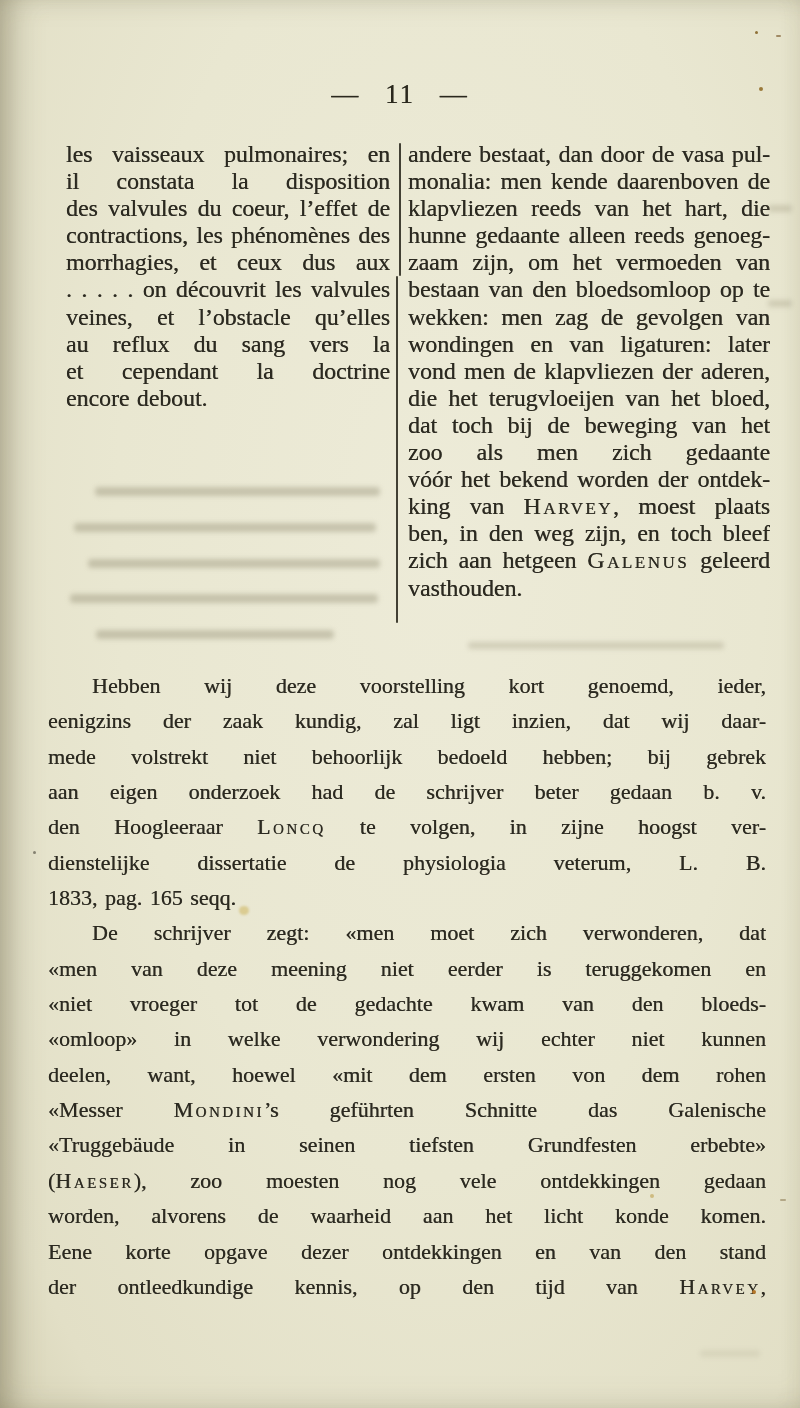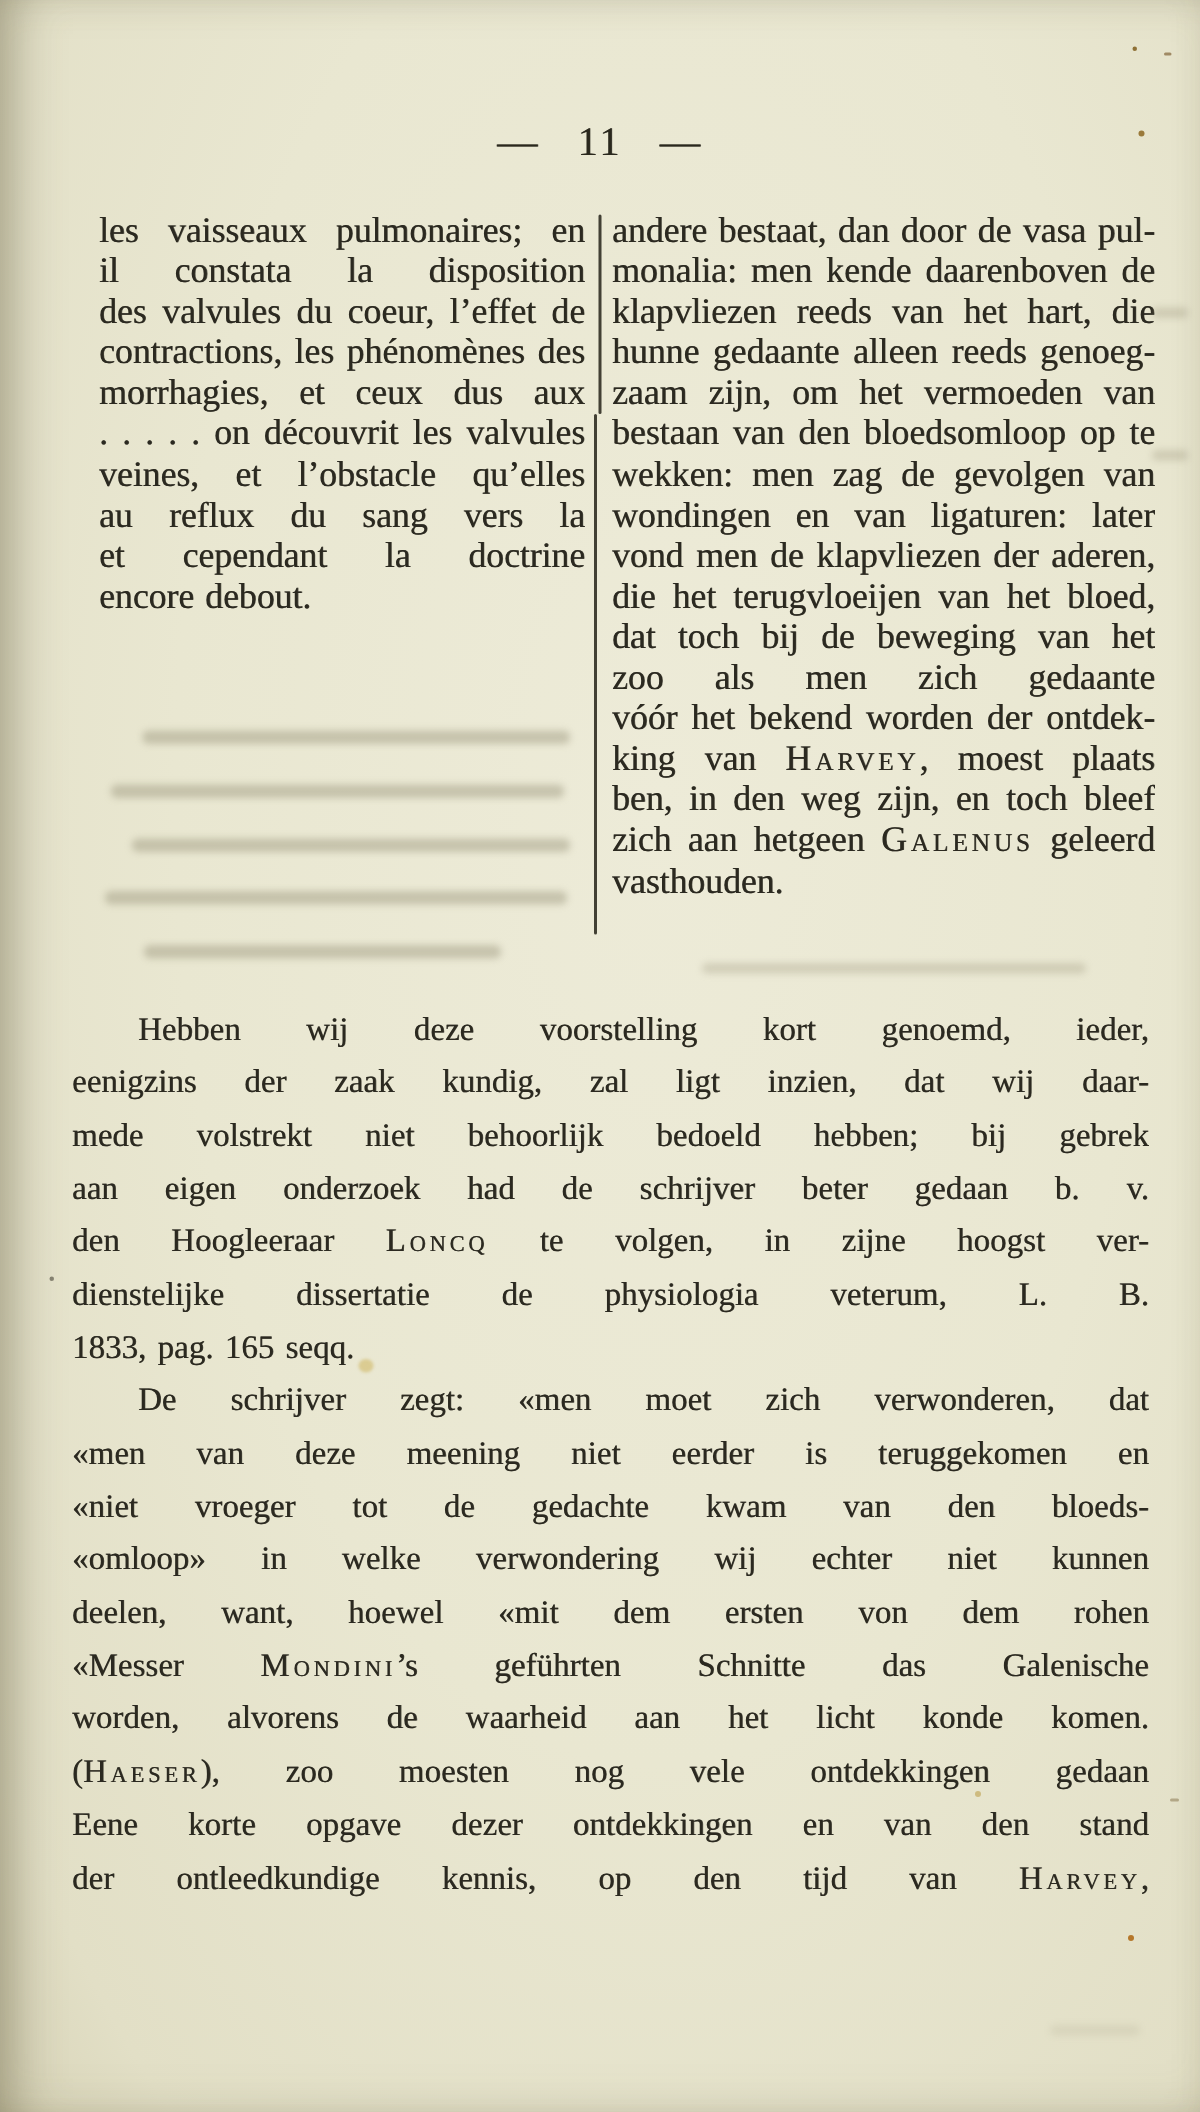--- a/index.html
+++ b/index.html
@@ -117,22 +117,23 @@
       <div class="tline j"><span class="pl">aan eigen onderzoek had de schrijver beter gedaan b. v.</span></div>
       <div class="tline j"><span class="pl">den Hoogleeraar </span><span class="sc">Loncq</span><span class="pl"> te volgen, in zijne hoogst ver-</span></div>
       <div class="tline j"><span class="pl">dienstelijke dissertatie </span><span class="it">de physiologia veterum</span><span class="pl">, L. B.</span></div>
       <div class="tline"><span class="pl">1833, pag. 165 seqq.</span></div>
       <div class="tline j ind"><span class="pl">De schrijver zegt: «men moet zich verwonderen, dat</span></div>
       <div class="tline j"><span class="pl">«men van deze meening niet eerder is teruggekomen en</span></div>
       <div class="tline j"><span class="pl">«niet vroeger tot de gedachte kwam van den bloeds-</span></div>
       <div class="tline j"><span class="pl">«omloop» in welke verwondering wij echter niet kunnen</span></div>
       <div class="tline j"><span class="pl">deelen, want, hoewel «mit dem ersten von dem rohen</span></div>
       <div class="tline j"><span class="pl">«Messer </span><span class="sc">Mondini</span><span class="pl">’s geführten Schnitte das Galenische</span></div>
+      <div class="tline j"><span class="pl">«Truggebäude in seinen tiefsten Grundfesten erbebte»</span></div>
+      <div class="tline j"><span class="pl">(</span><span class="sc">Haeser</span><span class="pl">), zoo moesten nog vele ontdekkingen gedaan</span></div>
       <div class="tline j"><span class="pl">worden, alvorens de waarheid aan het licht konde komen.</span></div>
-      <div class="tline j"><span class="pl">(</span><span class="sc">Haeser</span><span class="pl">), zoo moesten nog vele ontdekkingen gedaan</span></div>
       <div class="tline j"><span class="pl">Eene korte opgave dezer ontdekkingen en van den stand</span></div>
       <div class="tline j"><span class="pl">der ontleedkundige kennis, op den tijd van </span><span class="sc">Harvey</span><span class="pl">,</span></div>
     </div>
 
   <div class="smudge" style="left:95px;top:487px;width:285px;"></div>
   <div class="smudge" style="left:74px;top:523px;width:302px;"></div>
   <div class="smudge" style="left:88px;top:559px;width:292px;"></div>
   <div class="smudge" style="left:70px;top:594px;width:308px;"></div>
   <div class="smudge" style="left:96px;top:630px;width:238px;"></div>
   <div class="smudge v" style="left:468px;top:642px;width:256px;"></div>

